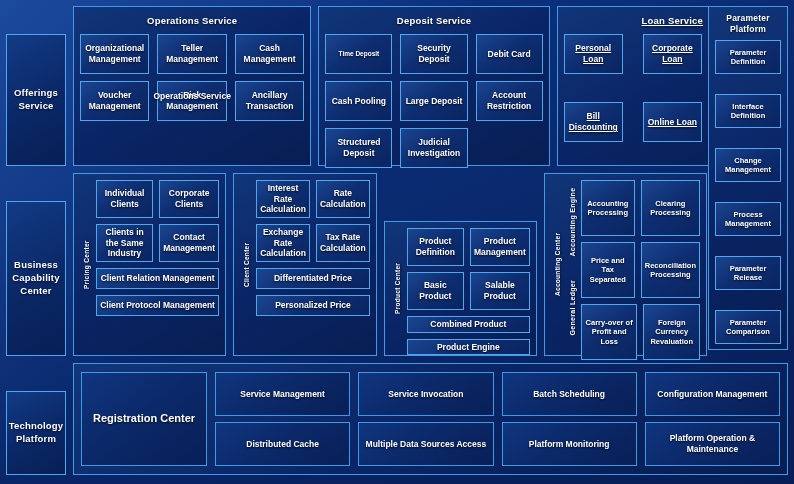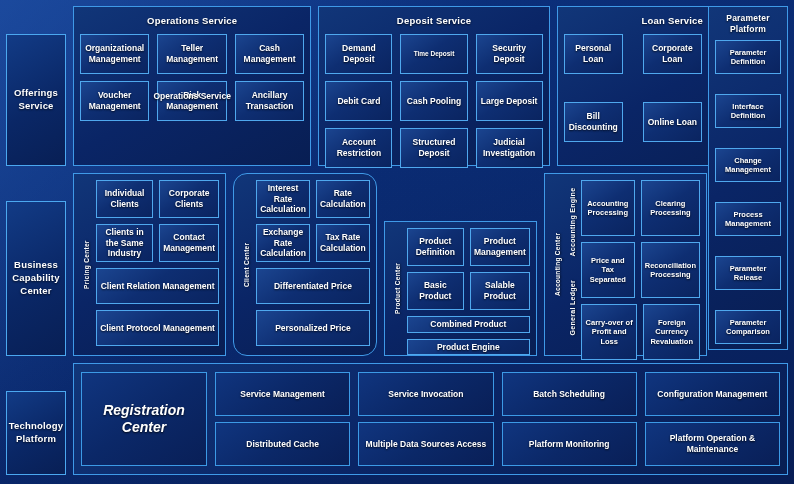--- a/index.html
+++ b/index.html
@@ -74,52 +74,52 @@
 
   
   .grid3{display:grid;grid-template-columns:repeat(3,1fr);gap:7px 8px;}
   .r1 .card{height:40px;}
 
   
   .p-inner{display:flex;height:100%;gap:4px;}
   .p-body{flex:1;display:flex;flex-direction:column;gap:6px;}
   .grid2{display:grid;grid-template-columns:repeat(2,1fr);gap:6px;}
   .r2 .card{height:38px;}
-  .r2 .card.wide{height:36px;}
+  .r2 .card.wide{height:21px;}
 
   
   .acct-inner{display:flex;height:100%;gap:3px;}
   .acct-vcol{display:flex;flex-direction:column;flex:0 0 11px;}
   .acct-vcol .vlabel{flex:1;}
   .acct-body{flex:1;display:flex;flex-direction:column;gap:6px;}
   .acct-body .card{height:56px;font-size:7.5px;}
 
   
   #panel-parameter-platform{
     width:80px;flex:0 0 74px;display:flex;flex-direction:column;
     padding:5px 6px;
   }
   #panel-parameter-platform .panel-title{margin:1px 0 5px;font-size:8.5px;line-height:1.3;}
   .pp-list{flex:1;display:flex;flex-direction:column;justify-content:space-between;gap:6px;}
   .pp-list .card{height:34px;font-size:7.5px;}
 
   
   #row-tech .panel{flex:1;display:flex;gap:8px;padding:8px 7px;}
-  #tech-registration{flex:0 0 126px;font-size:14px;font-style:italic;}
+  #tech-registration{flex:0 0 126px;font-size:11px;}
   .tech-col{flex:1;display:flex;flex-direction:column;gap:6px;}
   .tech-col .card{flex:1;font-size:8.5px;}
 
   
   #panel-operations-service{flex:1 1 212px;}
   #panel-deposit-service{flex:1 1 205px;}
-  #panel-loan-service{flex:1 1 205px;}
+  #panel-loan-service{flex:1 1 205px;text-decoration:underline;}
 
   
   #panel-pricing-center{flex:1 1 150px;}
-  #panel-client-center{flex:1 1 140px;border-radius:14px;}
+  #panel-client-center{flex:1 1 140px;}
   #panel-product-center{flex:1 1 150px;margin-top:48px;}
   #panel-accounting-center{flex:1 1 160px;}
 
   
   .overlap-label{
     position:absolute;left:0;right:0;top:84px;text-align:center;
     font-size:8.5px;font-weight:bold;
     text-shadow:0 1px 2px rgba(0,0,0,.85);
     pointer-events:none;
   }
@@ -142,21 +142,20 @@
         <div class="card">Voucher Management</div>
         <div class="card">Risk Management</div>
         <div class="card">Ancillary Transaction</div>
       </div>
       <div class="overlap-label">Operations Service</div>
     </div>
 
     <div class="panel" id="panel-deposit-service">
       <div class="panel-title">Deposit Service</div>
       <div class="grid3">
-        <div class="card">Demand Deposit</div>
         <div class="card small">Time Deposit</div>
         <div class="card">Security Deposit</div>
         <div class="card">Debit Card</div>
         <div class="card">Cash Pooling</div>
         <div class="card">Large Deposit</div>
         <div class="card">Account Restriction</div>
         <div class="card">Structured Deposit</div>
         <div class="card">Judicial Investigation</div>
       </div>
     </div>

